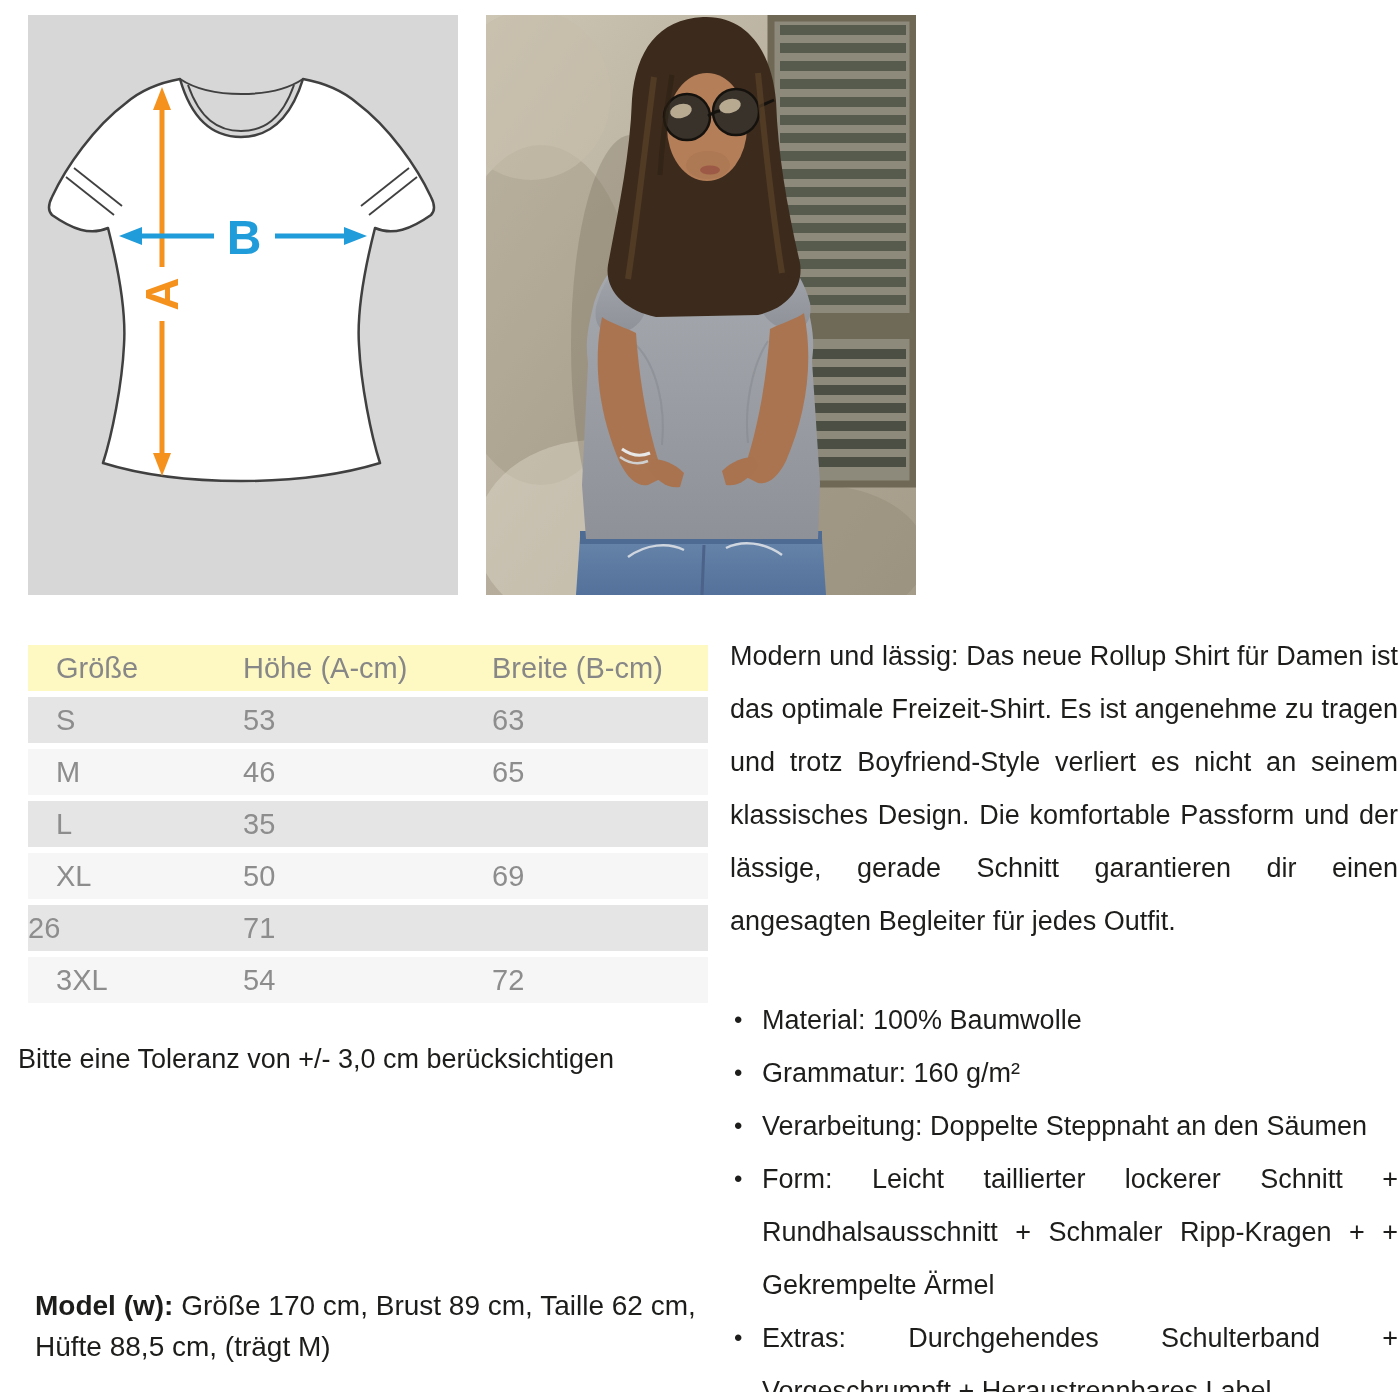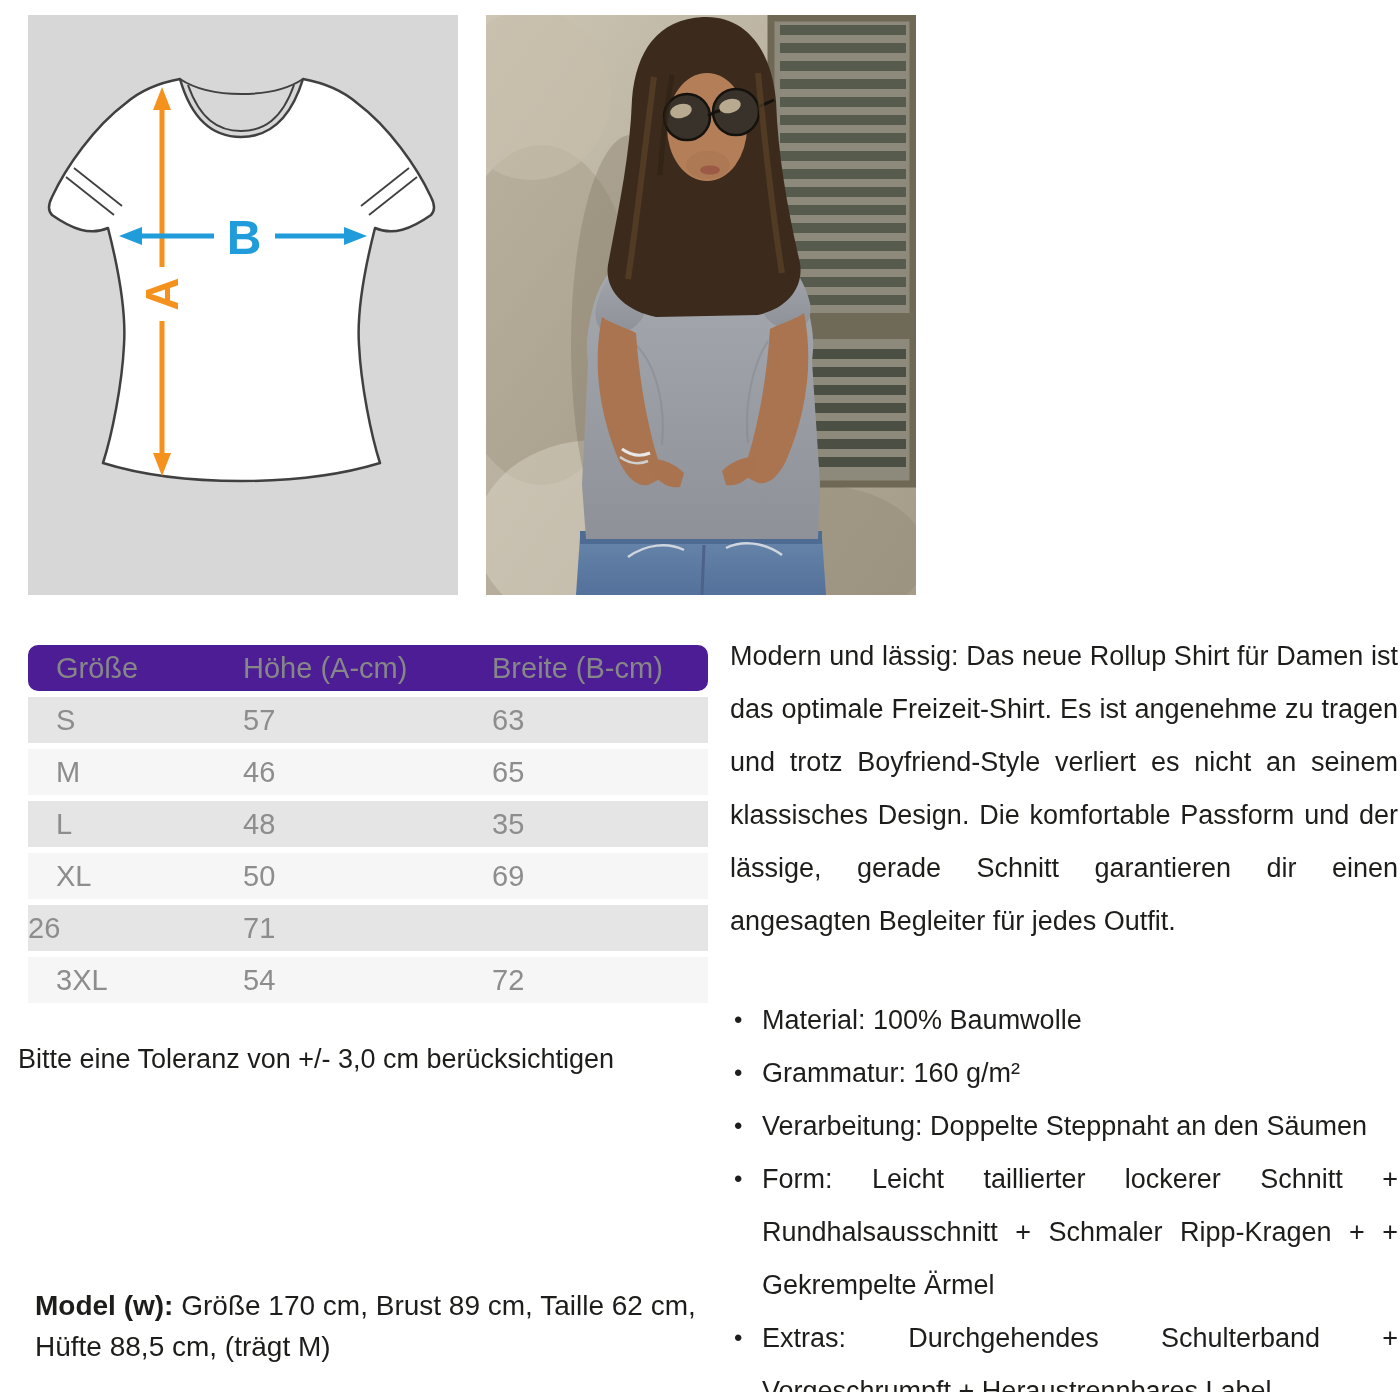--- a/index.html
+++ b/index.html
@@ -19,21 +19,21 @@
   .photo-panel svg{display:block;width:100%;height:100%;}
 
   
   .size-table{left:28px;top:645px;width:680px;font-size:29px;color:#8d8d8d;}
   .trow{
     display:grid;grid-template-columns:215px 249px 1fr;
     height:46px;line-height:46px;margin-bottom:6px;
     white-space:nowrap;
   }
   .trow .c1{padding-left:28px;}
-  .thead{background:#4c1d95;color:#878787;border-radius:10px;}
+  .thead{background:#fef9c3;color:#878787;}
   .row-dark{background:#e5e5e5;}
   .row-light{background:#f6f6f6;}
 
   
   .tolerance-note{left:18px;top:1040px;width:660px;font-size:27px;line-height:38px;}
   .description{left:730px;top:630px;width:668px;font-size:27px;line-height:53px;text-align:justify;}
   .description p{margin:0 0 46px 0;}
   .bullet-list{list-style:none;margin:0;padding:0;}
   .bullet-list li{position:relative;padding-left:32px;margin:0;}
   .bullet-list .dot{position:absolute;left:4px;top:-1px;font-size:24px;}
@@ -197,31 +197,30 @@
 </div>
 
 <div class="abs size-table">
   <div class="trow thead">
     <div class="c1">Größe</div>
     <div>Höhe (A-cm)</div>
     <div>Breite (B-cm)</div>
   </div>
   <div class="trow row-dark">
     <div class="c1">S</div>
-    <div>57</div>
+    <div>53</div>
     <div>63</div>
   </div>
   <div class="trow row-light">
     <div class="c1">M</div>
     <div>46</div>
     <div>65</div>
   </div>
   <div class="trow row-dark">
     <div class="c1">L</div>
-    <div>48</div>
     <div>35</div>
   </div>
   <div class="trow row-light">
     <div class="c1">XL</div>
     <div>50</div>
     <div>69</div>
   </div>
   <div class="trow row-dark">
     <div>26</div>
     <div>71</div>

